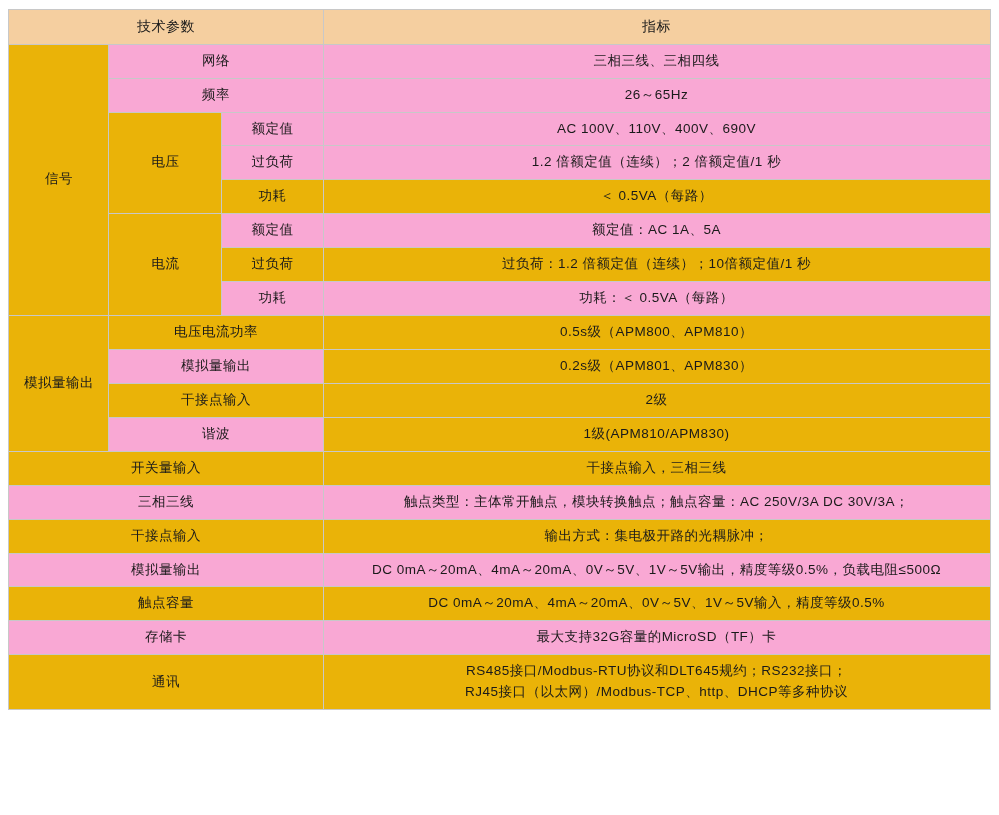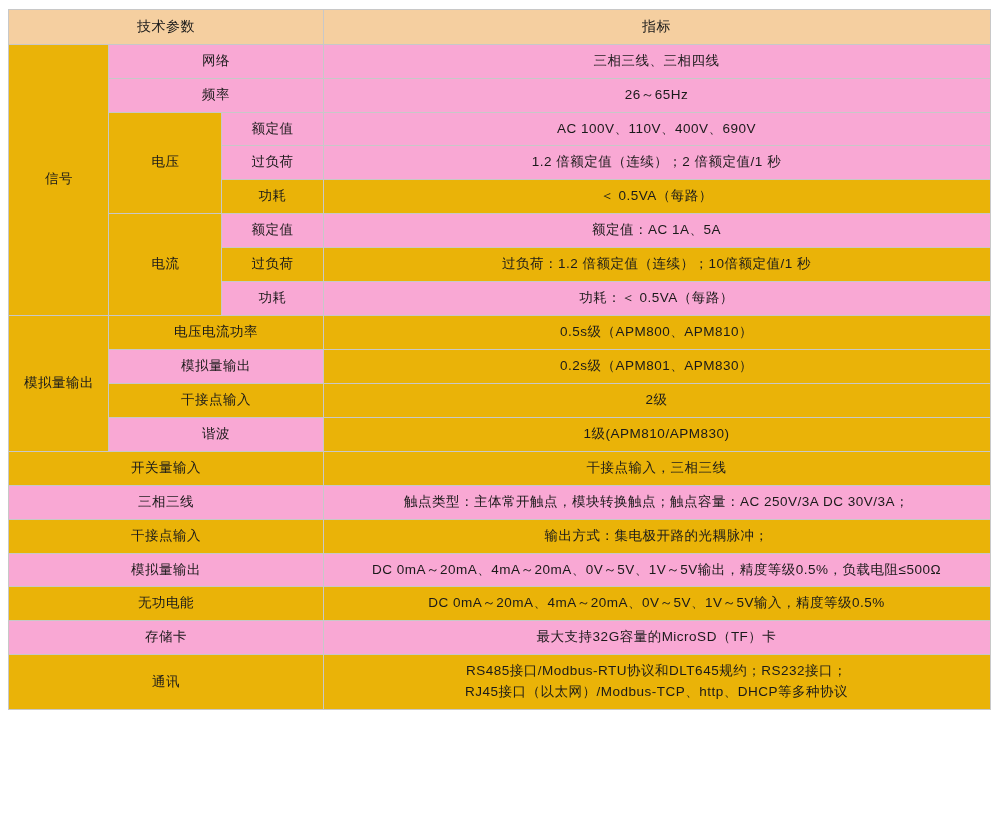--- a/index.html
+++ b/index.html
@@ -139,21 +139,21 @@
       <td class="plain" colspan="3">干接点输入</td>
       <td class="plain">输出方式：集电极开路的光耦脉冲；</td>
     </tr>
 
     <tr>
       <td class="tint" colspan="3">模拟量输出</td>
       <td class="tint">DC 0mA～20mA、4mA～20mA、0V～5V、1V～5V输出，精度等级0.5%，负载电阻≤500Ω</td>
     </tr>
 
     <tr>
-      <td class="plain" colspan="3">无功电能</td>
+      <td class="plain" colspan="3">触点容量</td>
       <td class="plain">DC 0mA～20mA、4mA～20mA、0V～5V、1V～5V输入，精度等级0.5%</td>
     </tr>
 
     <tr>
       <td class="tint" colspan="3">存储卡</td>
       <td class="tint">最大支持32G容量的MicroSD（TF）卡</td>
     </tr>
 
     <tr>
       <td class="plain two-line" colspan="3">通讯</td>

